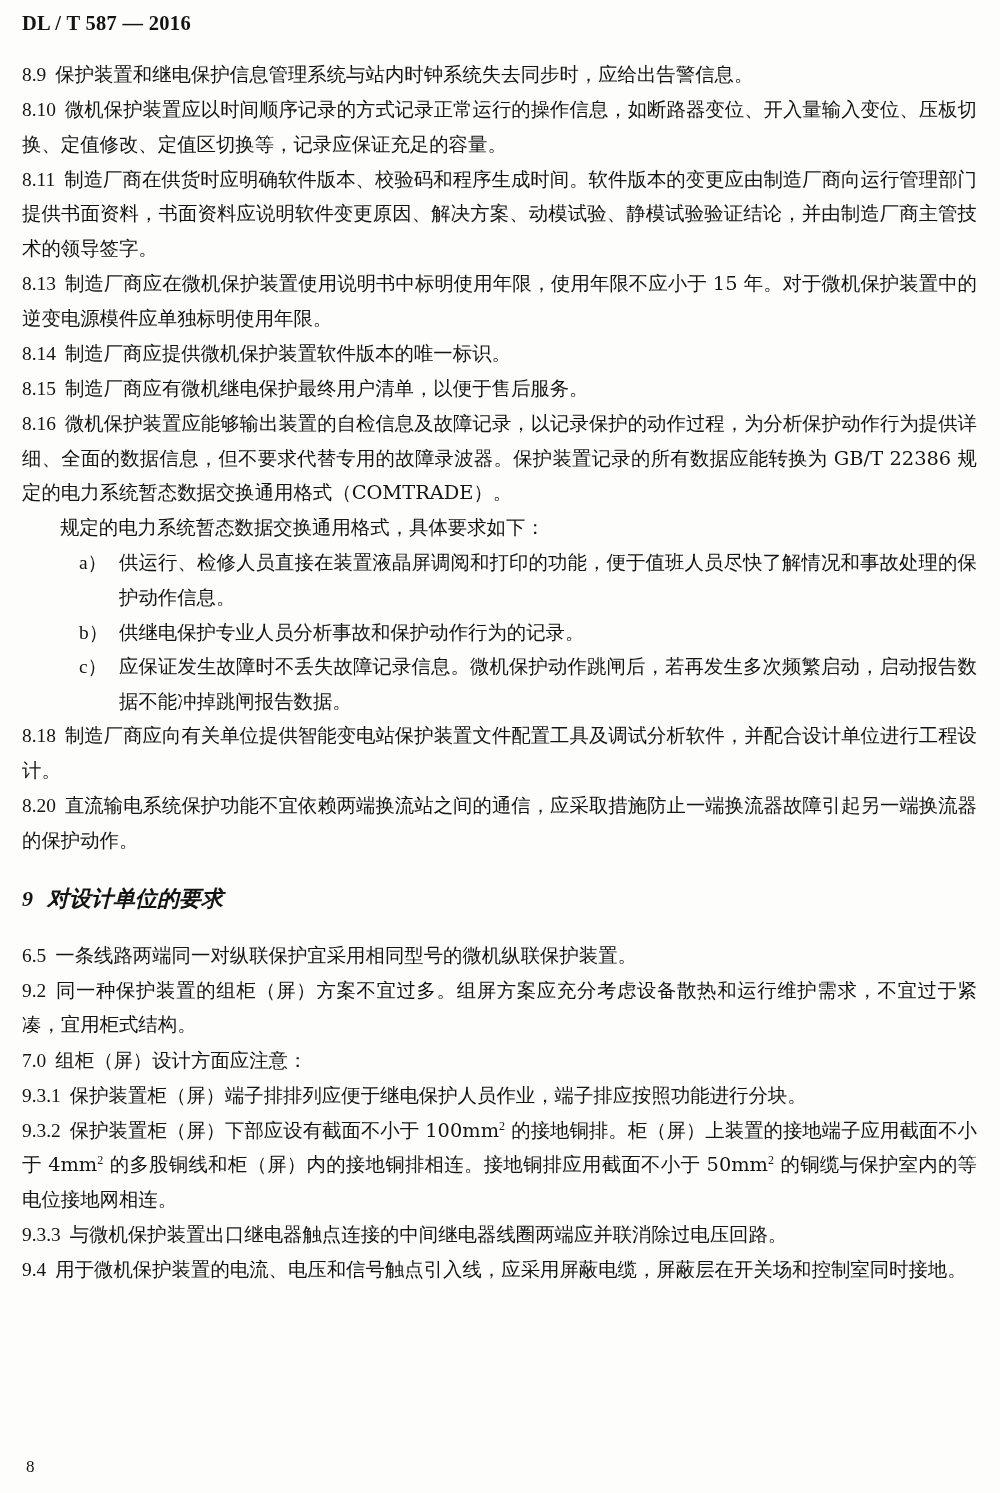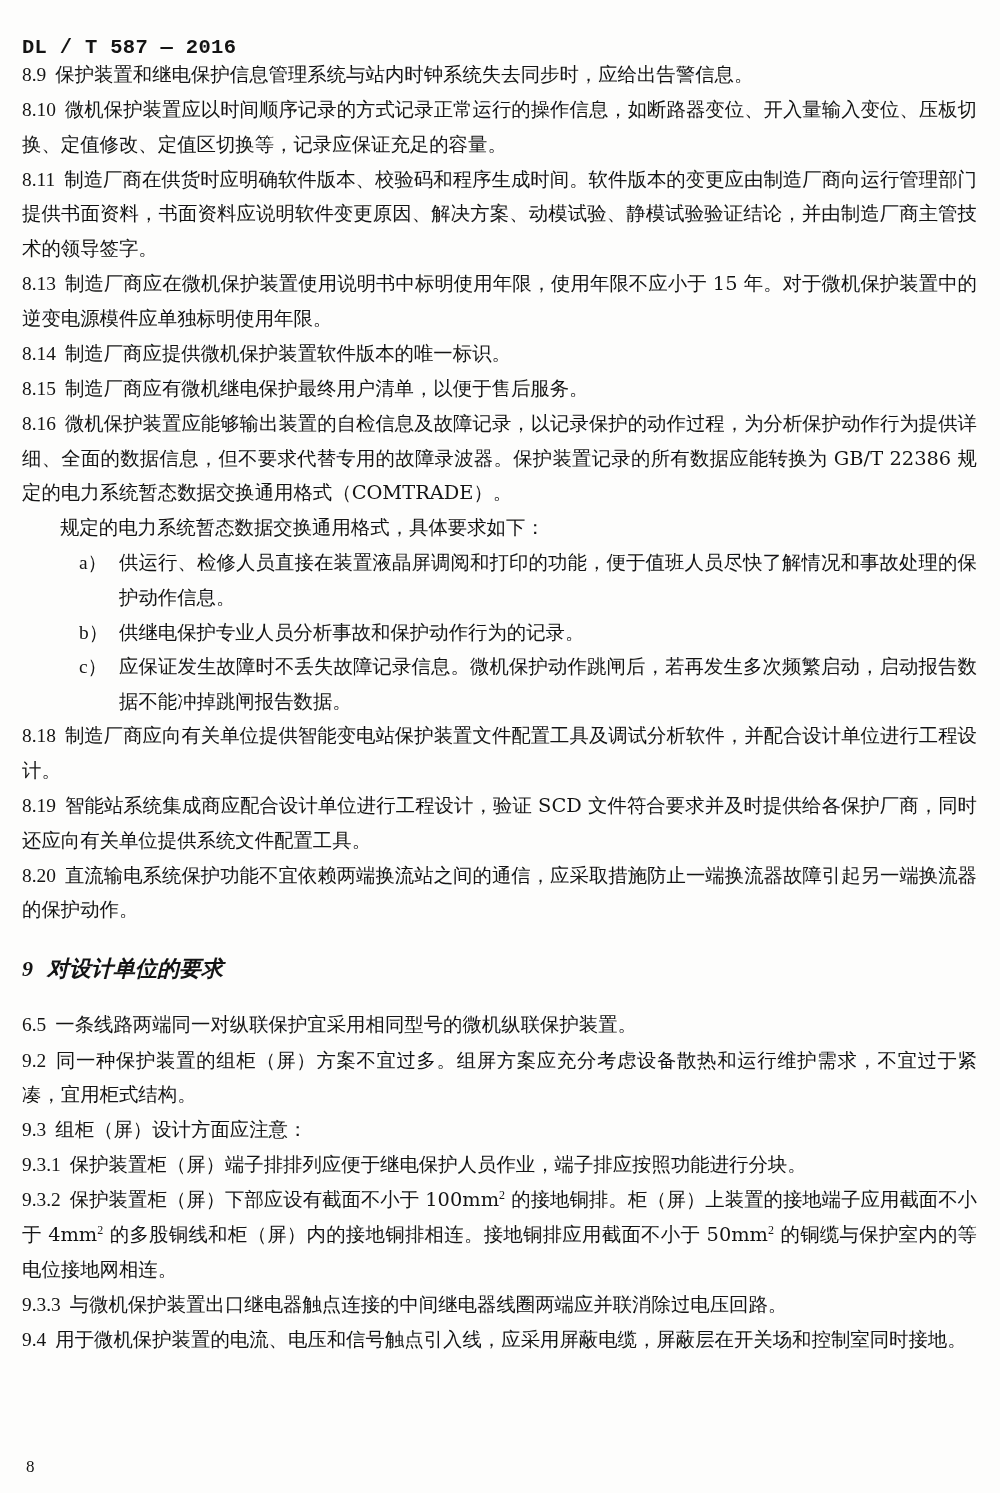--- a/index.html
+++ b/index.html
@@ -18,26 +18,25 @@
     left: 0; top: 0;
     width: 1000px;
     height: 1493px;
     padding: 0;
   }
   
   .doc-header {
     position: absolute;
     left: 22px;
     top: 12px;
-    font-family: Liberation Mono, monospace;
+    font-family: Liberation Serif, serif;
     font-weight: bold;
     font-size: 20.5px;
     letter-spacing: 0.3px;
     white-space: nowrap;
-    margin-top: 24px;
   }
   
   .body-col {
     position: absolute;
     left: 22px;
     top: 58px;
     width: 955px;
   }
   .para {
     font-size: 19.4px;
@@ -132,31 +131,30 @@
 
     <p class="list-item"><span class="marker">a）</span><span>供运行、检修人员直接在装置液晶屏调阅和打印的功能，便于值班人员尽快了解情况和事故处理的保护动作信息。</span></p>
 
     <p class="list-item"><span class="marker">b）</span><span>供继电保护专业人员分析事故和保护动作行为的记录。</span></p>
 
     <p class="list-item"><span class="marker">c）</span><span>应保证发生故障时不丢失故障记录信息。微机保护动作跳闸后，若再发生多次频繁启动，启动报告数据不能冲掉跳闸报告数据。</span></p>
 
 
     <p class="para"><span class="num latin">8.18</span><span>制造厂商应向有关单位提供智能变电站保护装置文件配置工具及调试分析软件，并配合设计单位进行工程设计。</span></p>
 
-    <p class="para"><span class="num latin">8.19</span><span>智能站系统集成商应配合设计单位进行工程设计，验证 SCD 文件符合要求并及时提供给各保护厂商，同时还应向有关单位提供系统文件配置工具。</span></p>
 
     <p class="para"><span class="num latin">8.20</span><span>直流输电系统保护功能不宜依赖两端换流站之间的通信，应采取措施防止一端换流器故障引起另一端换流器的保护动作。</span></p>
 
     <p class="section-heading gap-before gap-after"><span class="num">9</span><span>对设计单位的要求</span></p>
 
     <p class="para"><span class="num latin">6.5</span><span>一条线路两端同一对纵联保护宜采用相同型号的微机纵联保护装置。</span></p>
 
     <p class="para"><span class="num latin">9.2</span><span>同一种保护装置的组柜（屏）方案不宜过多。组屏方案应充分考虑设备散热和运行维护需求，不宜过于紧凑，宜用柜式结构。</span></p>
 
-    <p class="para"><span class="num latin">9.3</span><span>组柜（屏）设计方面应注意：</span></p>
+    <p class="para"><span class="num latin">7.0</span><span>组柜（屏）设计方面应注意：</span></p>
 
     <p class="para"><span class="num latin">9.3.1</span><span>保护装置柜（屏）端子排排列应便于继电保护人员作业，端子排应按照功能进行分块。</span></p>
 
     <p class="para"><span class="num latin">9.3.2</span><span>保护装置柜（屏）下部应设有截面不小于 100mm</span><sup class="latin">2</sup><span> 的接地铜排。柜（屏）上装置的接地端子应用截面不小于 4mm</span><sup class="latin">2</sup><span> 的多股铜线和柜（屏）内的接地铜排相连。接地铜排应用截面不小于 50mm</span><sup class="latin">2</sup><span> 的铜缆与保护室内的等电位接地网相连。</span></p>
 
     <p class="para"><span class="num latin">9.3.3</span><span>与微机保护装置出口继电器触点连接的中间继电器线圈两端应并联消除过电压回路。</span></p>
 
     <p class="para"><span class="num latin">9.4</span><span>用于微机保护装置的电流、电压和信号触点引入线，应采用屏蔽电缆，屏蔽层在开关场和控制室同时接地。</span></p>
 
   </div>

